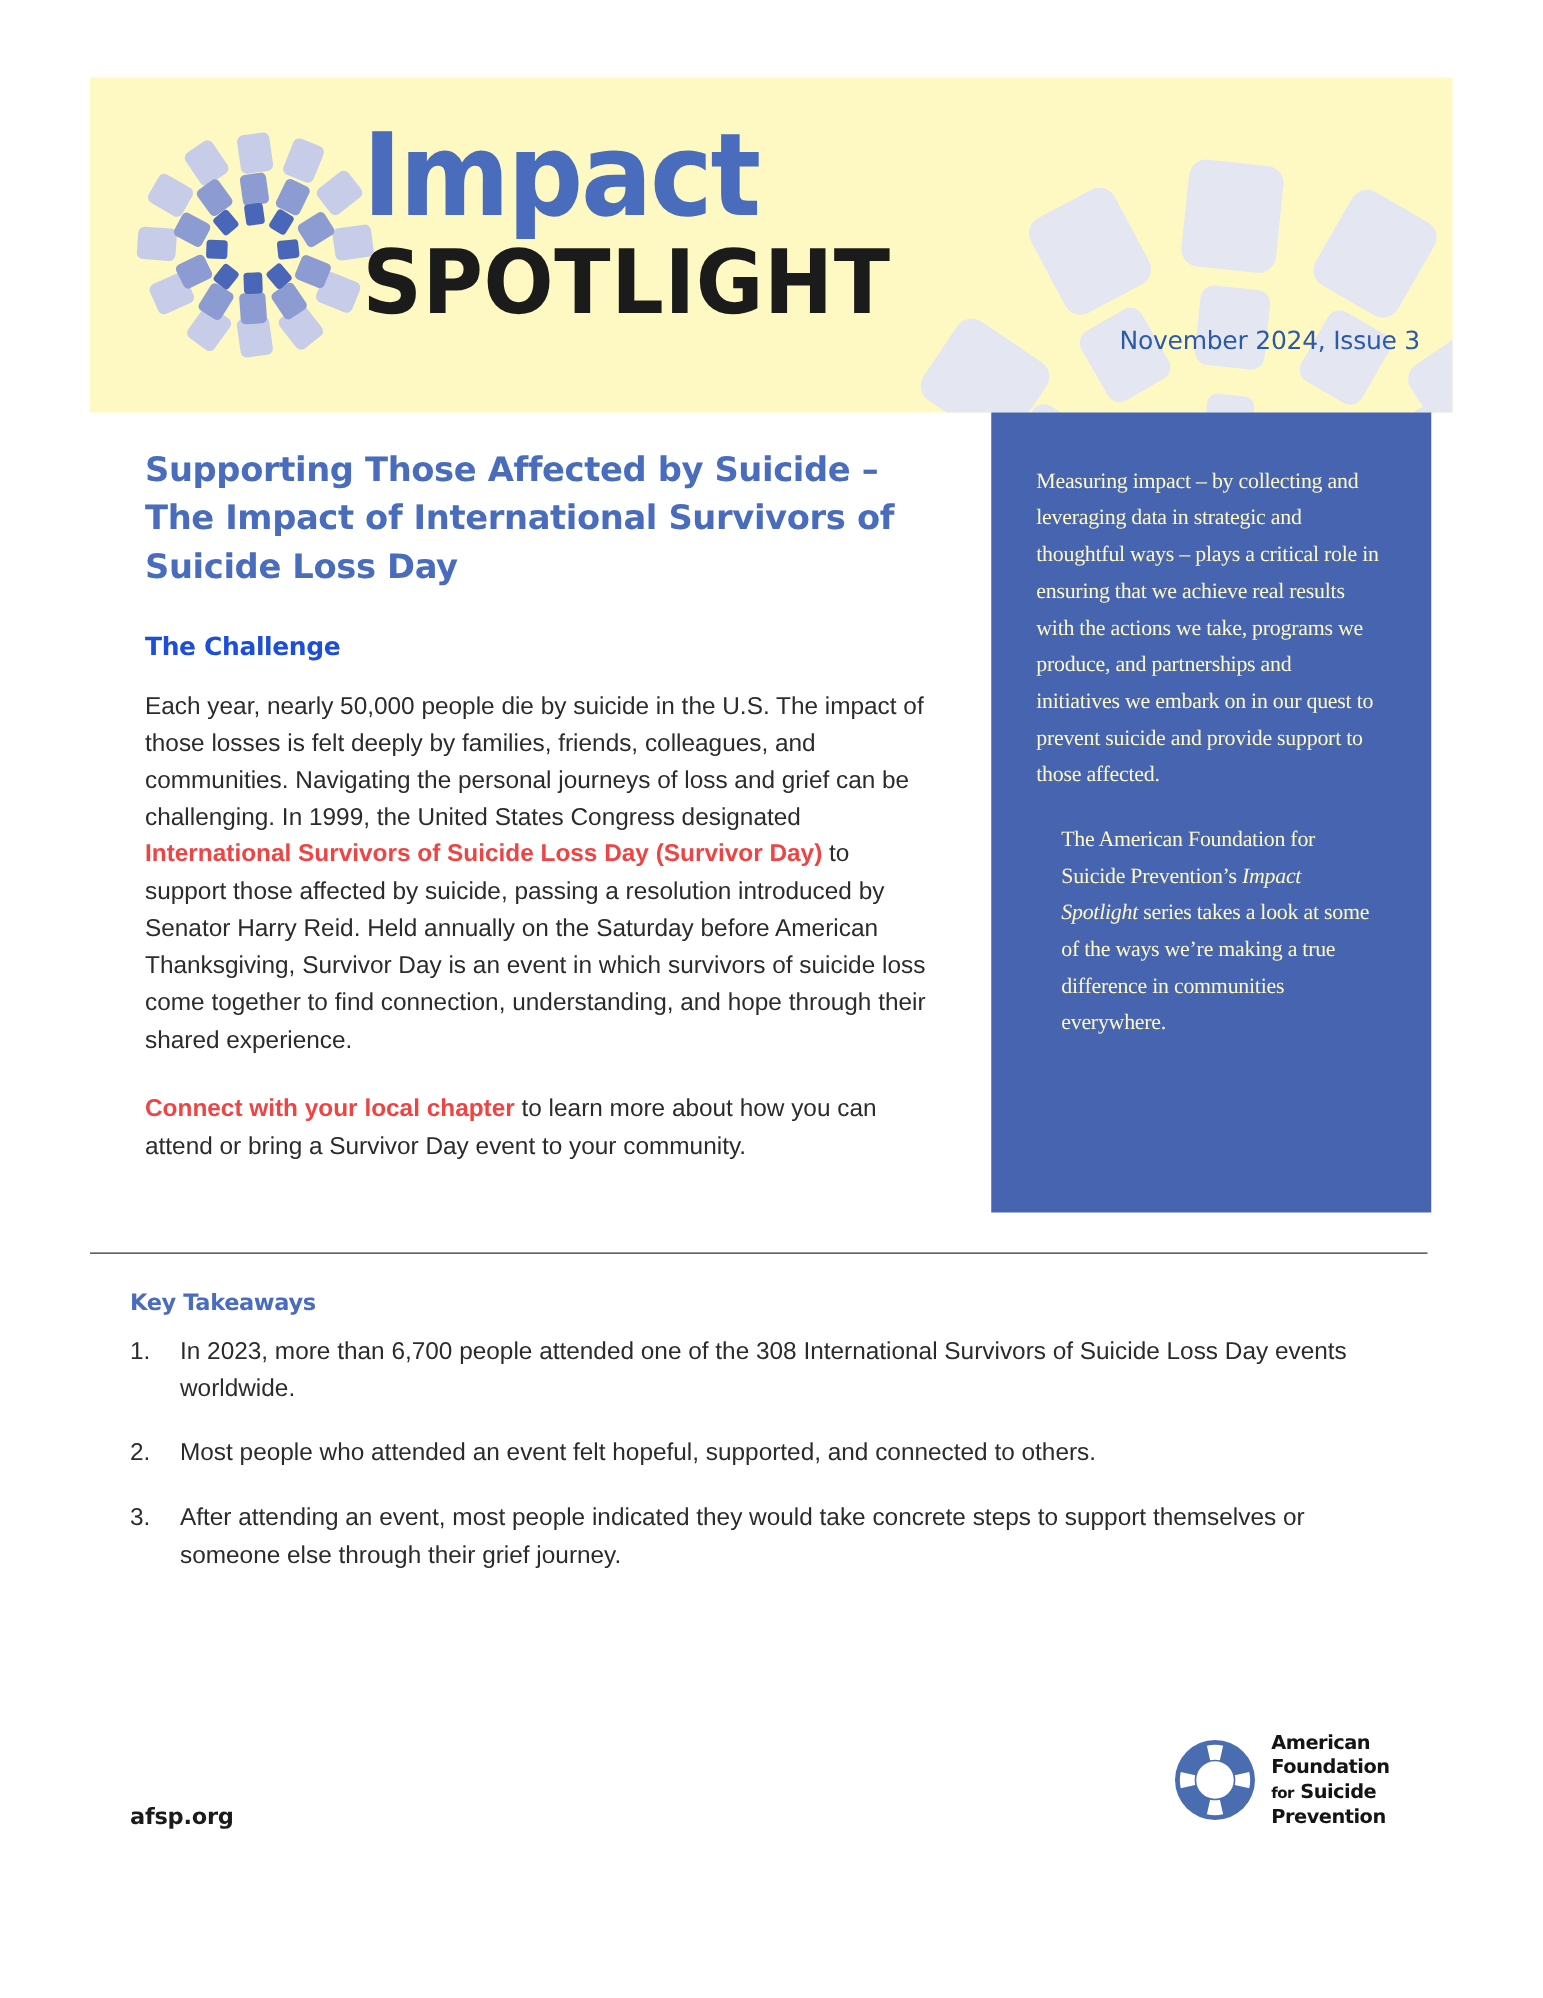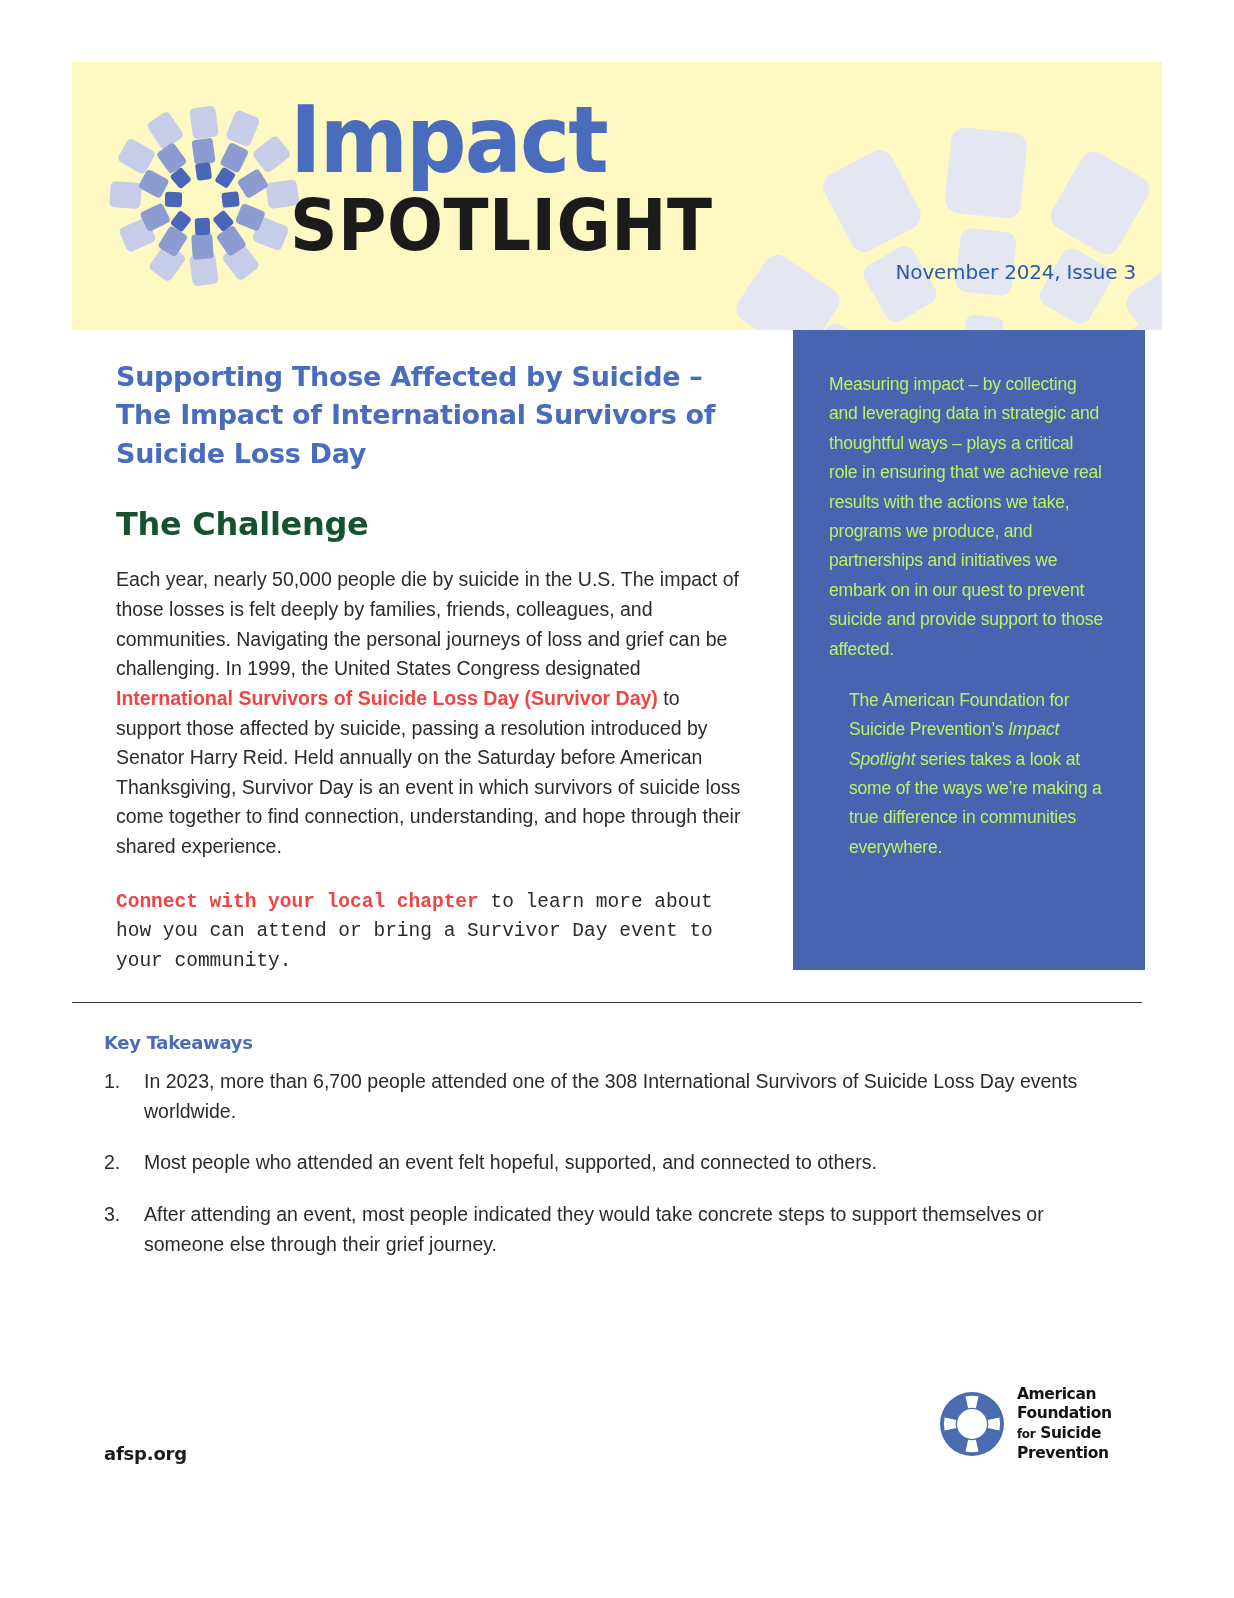--- a/index.html
+++ b/index.html
@@ -100,55 +100,55 @@
     font-weight: bold;
     font-size: 27px;
     line-height: 1.42;
     color: #4a6cbd;
     margin: 0 0 32px 0;
     letter-spacing: -0.3px;
   }
   .section-head {
     font-family: "DejaVu Sans", sans-serif;
     font-weight: bold;
-    font-size: 32px;
+    font-size: 20px;
     line-height: 1.2;
-    color: #14532d;
+    color: #1d4ed8;
     margin: 12px 0 22px 0;
     letter-spacing: -0.3px;
   }
   .body-p {
     font-family: "Liberation Sans", sans-serif;
     font-size: 19.5px;
     line-height: 1.52;
     color: #2b2b2b;
     margin: 0 0 26px 0;
   }
-  .body-p:last-child { margin-bottom: 0; font-family: Liberation Mono, monospace; }
+  .body-p:last-child { margin-bottom: 0; }
   .link-bold {
     color: #ef4444;
     font-weight: bold;
   }
 
   
   .sidebar {
     position: absolute;
     left: 793px;
     top: 330px;
     width: 352px;
     height: 640px;
     background: #4664b0;
     box-sizing: border-box;
     padding: 40px 42px 20px 36px;
   }
   .sidebar p {
-    font-family: Liberation Sans, sans-serif;
+    font-family: Liberation Serif, serif;
     font-size: 17.5px;
     line-height: 1.68;
-    color: #bef264;
+    color: #fef9c3;
     margin: 0 0 22px 0;
     letter-spacing: -0.2px;
   }
   .sidebar p:last-child { margin-bottom: 0; margin-left: 20px; }
   .sidebar em { font-style: italic; }
 
   
   .divider {
     position: absolute;
     left: 72px;

